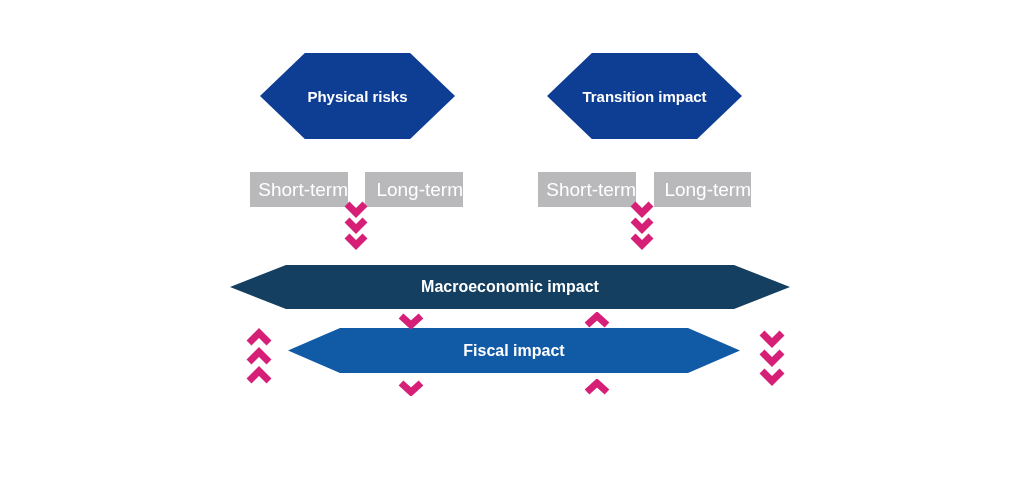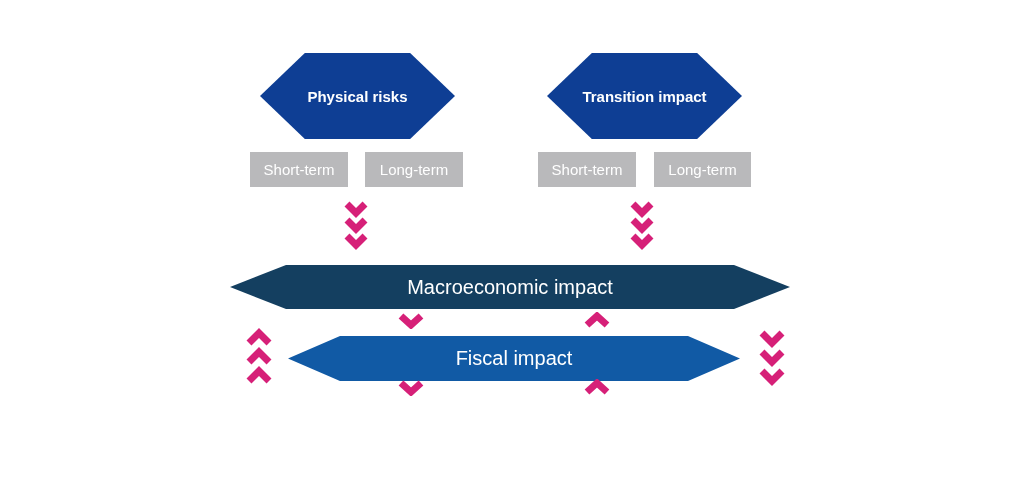--- a/index.html
+++ b/index.html
@@ -26,27 +26,27 @@
     color:var(--label_white);
     font-weight:bold;font-size:15px;
     clip-path:polygon(0% 50%, 23% 0%, 77% 0%, 100% 50%, 77% 100%, 23% 100%);
     text-align:center;
   }
   .chip{
     position:absolute;
     height:35px;line-height:35px;
     background:var(--chip_gray);
     color:var(--label_white);
-    font-size:15px;text-align:center;
+    font-size:19px;text-align:right;margin-top:20px;
   }
   .bar{
     position:absolute;
     display:flex;align-items:center;justify-content:center;
     color:var(--label_white);
-    font-weight:normal;font-size:20px;
+    font-weight:bold;font-size:16px;
     text-align:center;
   }
   .bar.macro{background:var(--macro_navy);clip-path:polygon(0% 50%, 10% 0%, 90% 0%, 100% 50%, 90% 100%, 10% 100%);}
   .bar.fiscal{background:var(--fiscal_blue);clip-path:polygon(0% 50%, 11.5% 0%, 88.5% 0%, 100% 50%, 88.5% 100%, 11.5% 100%);}
   .bar.financial{background:var(--financial_blue);clip-path:polygon(0% 50%, 10% 0%, 90% 0%, 100% 50%, 90% 100%, 10% 100%);}
   .chev{position:absolute;}
   .chev path{
     stroke:var(--arrow_pink);
     stroke-width:7;
     fill:none;
@@ -74,21 +74,21 @@
   <svg class="chev" style="left:344px;top:200px;" width="24" height="52" viewBox="0 0 24 52">
     <path d="M3 4 L12 13 L21 4 M3 20 L12 29 L21 20 M3 36 L12 45 L21 36"></path>
   </svg>
   <svg class="chev" style="left:630px;top:200px;" width="24" height="52" viewBox="0 0 24 52">
     <path d="M3 4 L12 13 L21 4 M3 20 L12 29 L21 20 M3 36 L12 45 L21 36"></path>
   </svg>
 
   <div class="bar macro" style="left:230px;top:265px;width:560px;height:44px;">
     <span>Macroeconomic impact</span>
   </div>
-  <div class="bar fiscal" style="left:288px;top:336px;width:452px;height:45px;">
+  <div class="bar fiscal" style="left:288px;top:328px;width:452px;height:45px;">
     <span>Fiscal impact</span>
   </div>
 
   <svg class="chev" style="left:398px;top:312px;" width="26" height="17" viewBox="0 0 26 17">
     <path d="M3 4 L13 13 L23 4"></path>
   </svg>
   <svg class="chev" style="left:584px;top:312px;" width="26" height="17" viewBox="0 0 26 17">
     <path d="M3 13 L13 4 L23 13"></path>
   </svg>
 

